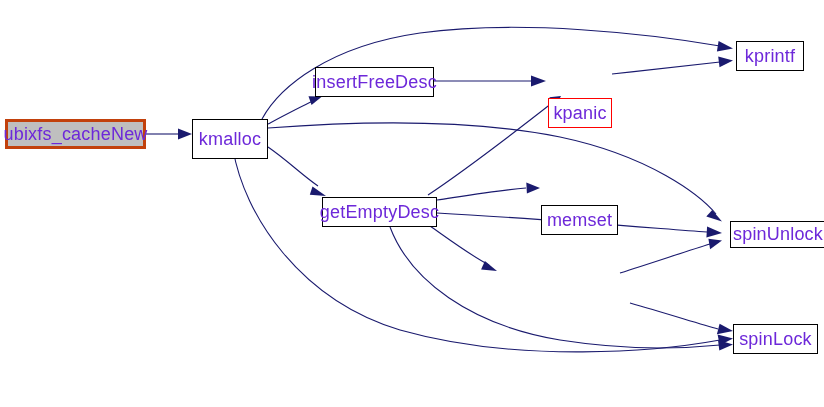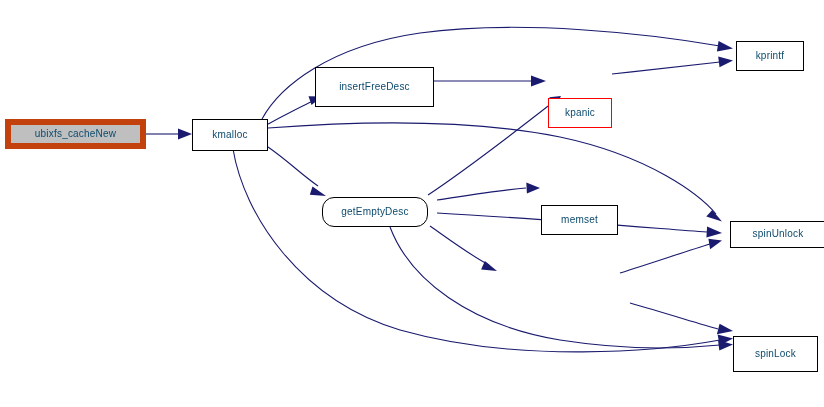--- a/index.html
+++ b/index.html
@@ -35,29 +35,29 @@
   }
   .node-box {
     position: absolute;
     box-sizing: border-box;
     display: flex;
     align-items: center;
     justify-content: center;
     background: #ffffff;
     border: 1px solid #000000;
     font-family: "Liberation Sans", sans-serif;
-    font-size: 10px;
-    color: #0c4a6e;
+    font-size: 18px;
+    color: #6d28d9;
     letter-spacing: 0.2px;
     white-space: nowrap;
     user-select: none;
   }
   .node-box.current {
     background: #bfbfbf;
-    border: 6px solid #c2410c;
+    border: 3px solid #c2410c;
   }
   .node-box.warn {
     border: 1px solid #ff0000;
   }
   .node-label {
     display: block;
     line-height: 1;
     padding-bottom: 1px;
   }
 </style>
@@ -111,46 +111,46 @@
     <polygon class="arrow-head" points="708.4,238.7 722,240.5 710.1,249.2"></polygon>
 
     <path class="edge-path" d="M630,303 C665,313 700,324 718,329"></path>
     <polygon class="arrow-head" points="719.6,323.8 733,331 716.9,334.2"></polygon>
   </svg>
 
   <div class="node-box current" style="left:5px; top:119px; width:141px; height:30px;">
     <span class="node-label">ubixfs_cacheNew</span>
   </div>
 
-  <div class="node-box" style="left:192px; top:119px; width:76px; height:32px;">
+  <div class="node-box" style="left:192px; top:119px; width:76px; height:40px;">
     <span class="node-label">kmalloc</span>
   </div>
 
-  <div class="node-box" style="left:315px; top:67px; width:119px; height:40px;">
+  <div class="node-box" style="left:315px; top:67px; width:119px; height:30px;">
     <span class="node-label">insertFreeDesc</span>
   </div>
 
   <div class="node-box warn" style="left:548px; top:66px; width:64px; height:30px;margin-top:32px;">
     <span class="node-label">kpanic</span>
   </div>
 
   <div class="node-box" style="left:736px; top:41px; width:68px; height:30px;">
     <span class="node-label">kprintf</span>
   </div>
 
-  <div class="node-box" style="left:322px; top:197px; width:106px; height:30px;border-radius:12px;">
+  <div class="node-box" style="left:322px; top:197px; width:115px; height:30px;">
     <span class="node-label">getEmptyDesc</span>
   </div>
 
   <div class="node-box" style="left:541px; top:173px; width:77px; height:30px;margin-top:32px;">
     <span class="node-label">memset</span>
   </div>
 
 
   <div class="node-box" style="left:723px; top:221px; width:96px; height:27px;margin-left:7px;">
     <span class="node-label">spinUnlock</span>
   </div>
 
-  <div class="node-box" style="left:733px; top:336px; width:85px; height:36px;">
+  <div class="node-box" style="left:733px; top:324px; width:85px; height:30px;">
     <span class="node-label">spinLock</span>
   </div>
 
 </div>
 
 </body></html>

